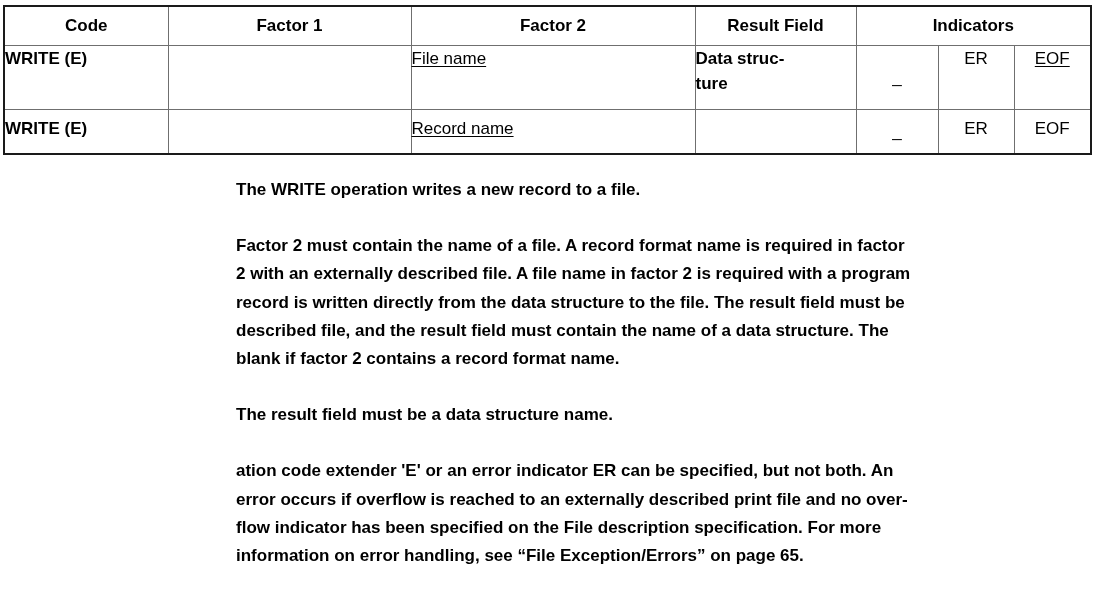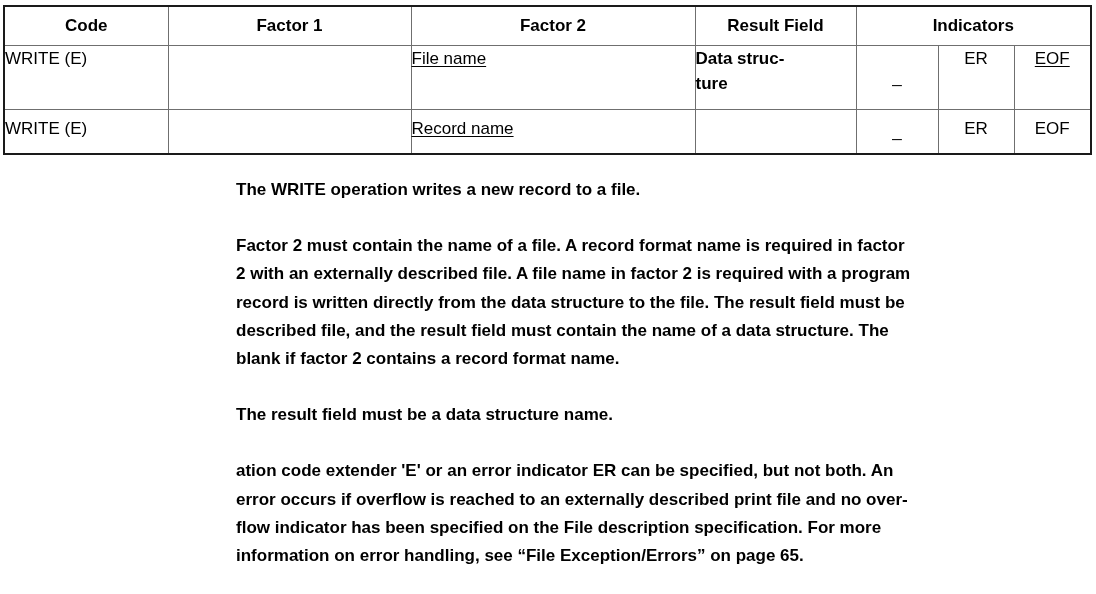--- a/index.html
+++ b/index.html
@@ -62,21 +62,21 @@
     padding: 8px 14px 0 14px;
     font-size: 17px;
     line-height: 25px;
   }
   td.cell.row2 {
     height: 37px;
     padding-top: 6px;
   }
 
   td.cell.code {
-    font-weight: normal;
+    font-weight: bold;
     white-space: nowrap;
   }
   td.cell.center {
     text-align: center;
     padding-left: 2px;
     padding-right: 2px;
   }
   td.cell.mid {
     vertical-align: middle;
     text-align: center;

